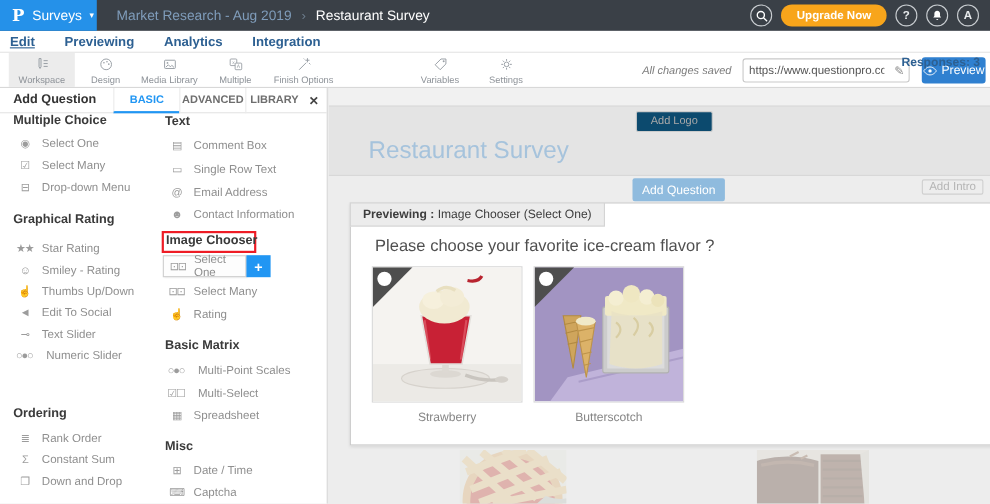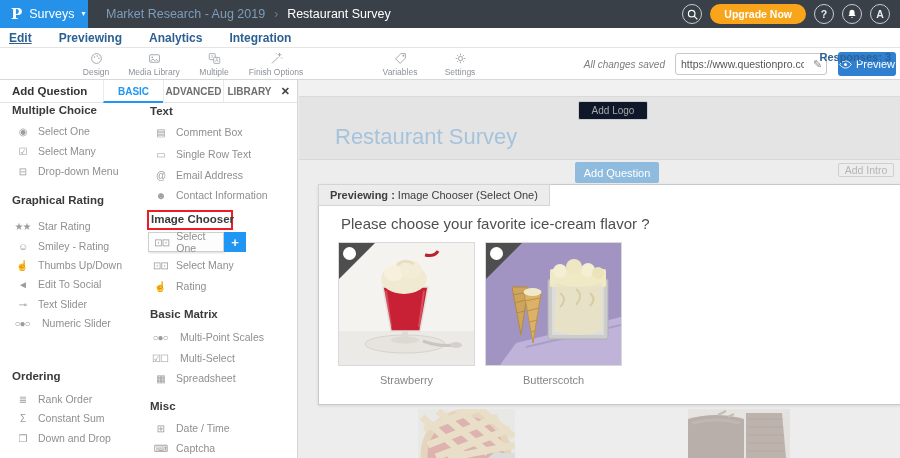--- a/index.html
+++ b/index.html
@@ -57,21 +57,21 @@
   .q-heading { position:absolute; font-size:11.5px; font-weight:bold; color:#3a3a3a;text-align:center; }
   .q-item { position:absolute; display:flex; align-items:center; gap:7px; font-size:10.5px; color:#8f8f8f; cursor:pointer; height:16px; }
   .q-ic { width:17px; text-align:center; color:#9c9c9c; font-size:10px; letter-spacing:-1px; }
   .hl-red { position:absolute; left:147px; top:130px; width:86px; height:20px; border:2px solid #ee1c25; }
   .img-sel-one { left:148px; top:152px; width:76px; height:20px; background:#fdfdfd; border:1px solid #cfcfcf; box-shadow:1px 1px 2px rgba(0,0,0,.15); padding-left:5px; }
   .plus-btn { position:absolute; left:224px; top:152px; width:22px; height:20px; background:#2196f3; color:#fff; font-size:13px; font-weight:bold; display:flex; align-items:center; justify-content:center; cursor:pointer; }
 
   
   .main-top { position:absolute; left:299px; top:80px; width:601px; height:16px; background:#f1f1f1; }
   .main-band { position:absolute; left:299px; top:96px; width:601px; height:64px; background:#e4e4e4; border-top:1px solid #dadada; border-bottom:1px solid #d8d8d8; }
-  .add-logo { position:absolute; left:578px; top:101px; width:70px; height:19px; background:#0f172a; border:1px solid #ccc; border-radius:2px; color:#a9a9a9; font-size:10px; display:flex; align-items:center; justify-content:center; cursor:pointer; }
+  .add-logo { position:absolute; left:578px; top:101px; width:70px; height:19px; background:#0c4a6e; border:1px solid #ccc; border-radius:2px; color:#a9a9a9; font-size:10px; display:flex; align-items:center; justify-content:center; cursor:pointer; }
   .survey-title { position:absolute; left:335px; top:124px; font-size:22px; color:#a6c3dc; }
   .add-question { position:absolute; left:575px; top:162px; width:84px; height:21px; background:#8fbbde; border-radius:2px; color:#fff; font-size:11px; display:flex; align-items:center; justify-content:center; cursor:pointer; }
   .add-intro { position:absolute; left:838px; top:163px; width:56px; height:14px; background:#ededed; border:1px solid #cfcfcf; border-radius:2px; color:#b5b5b5; font-size:10.5px; display:flex; align-items:center; justify-content:center; cursor:pointer; }
 
   .preview-panel { position:absolute; left:318px; top:184px; width:622px; height:221px; background:#fff; border:1px solid #c9c9c9; box-shadow:0 1px 3px rgba(0,0,0,.1); z-index:10; }
   .preview-tab { position:absolute; left:-1px; top:-1px; height:22px; padding:0 11px; background:#ececec; border:1px solid #d4d4d4; line-height:20px; font-size:11px; color:#3d3d3d; white-space:nowrap; }
   .preview-tab b { font-weight:bold; }
   .preview-q { position:absolute; left:22px; top:30px; font-size:15px; color:#4f4f4f; }
   .choice-card { position:absolute; top:57px; width:137px; cursor:pointer; }
   .card-1 { left:19px; }
@@ -130,20 +130,27 @@
   <div class="menubar-right">
     <span class="tools-lbl">
       <span>Tools</span>
       <span class="caret">▾</span>
     </span>
     <span class="responses-lbl">Responses: 3</span>
   </div>
 </div>
 
 <div class="toolbar">
+  <div class="tool-item active" style="left:8px">
+    <svg width="15" height="15" viewBox="0 0 20 20" fill="none" stroke="currentColor" stroke-width="1.2">
+        <path d="M6 3h2.4v10L7.2 15 6 13z"></path>
+        <path d="M11.5 5.5h5M11.5 9h5M11.5 12.5h5"></path>
+      </svg>
+    <span>Workspace</span>
+  </div>
   <div class="tool-item" style="left:66px">
     <svg width="15" height="15" viewBox="0 0 20 20">
         <circle cx="10" cy="10" r="6.5" fill="none" stroke="currentColor" stroke-width="1.2"></circle>
         <circle cx="7.3" cy="8" r="1" fill="currentColor"></circle>
         <circle cx="11" cy="6.8" r="1" fill="currentColor"></circle>
         <circle cx="13.2" cy="9.8" r="1" fill="currentColor"></circle>
         <circle cx="11.5" cy="13" r="2" fill="#fff"></circle>
       </svg>
     <span>Design</span>
   </div>

